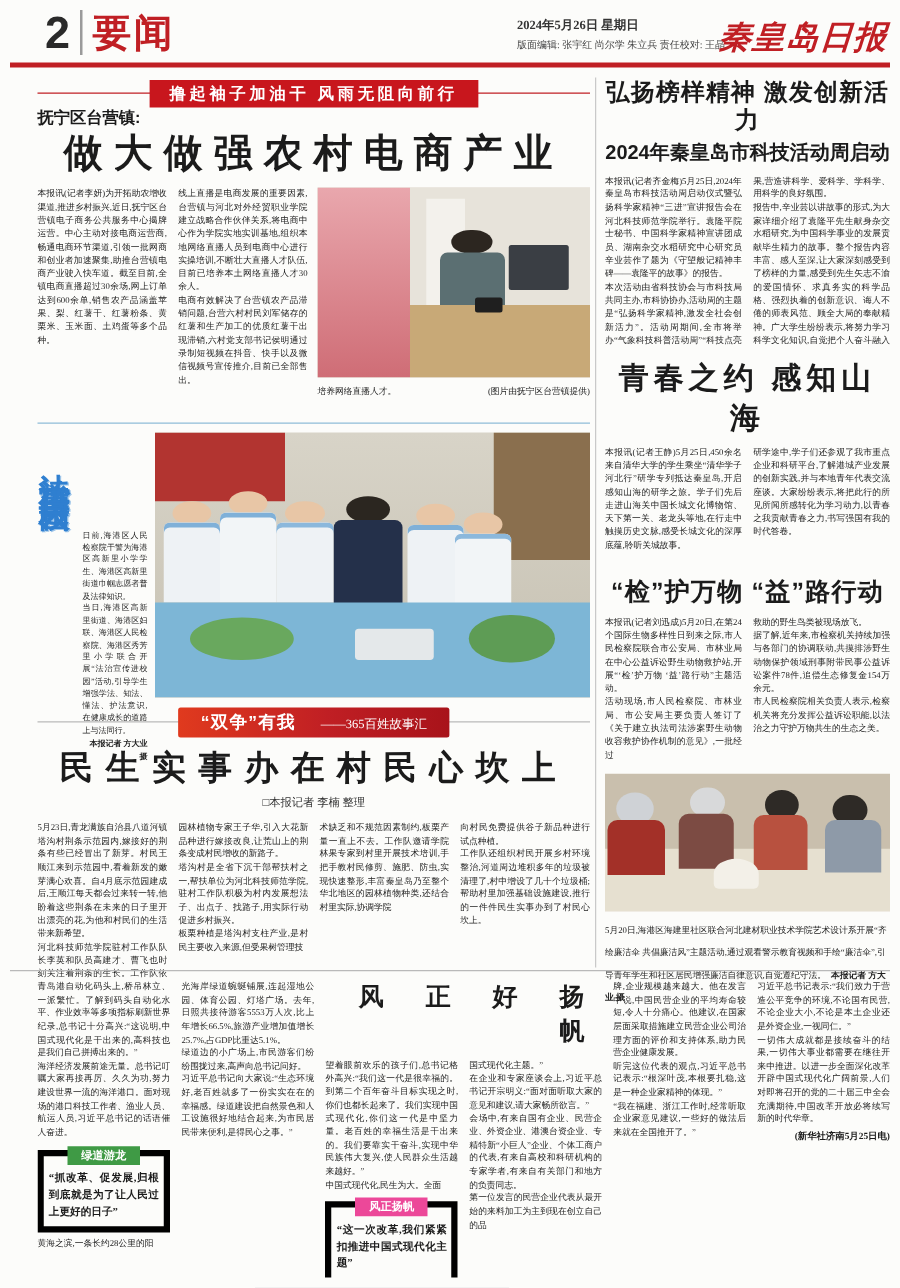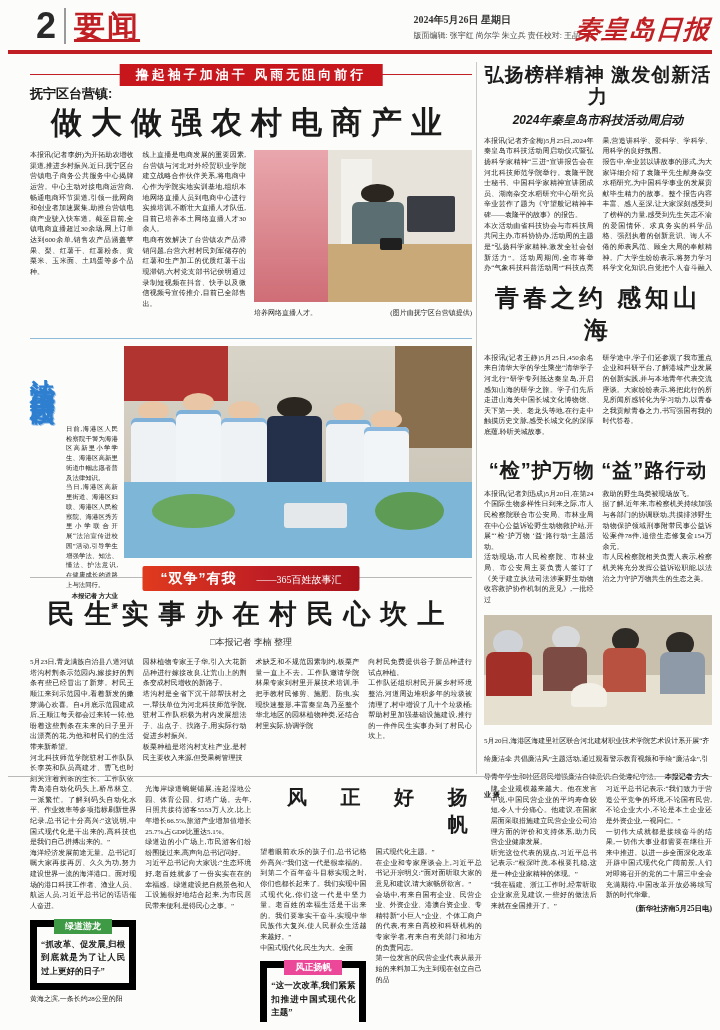--- a/index.html
+++ b/index.html
@@ -1,21 +1,21 @@
 <!DOCTYPE html>
 <html><head>
 <meta charset="utf-8">
 <style>
   html,body{margin:0;padding:0;background:#e9e9e9;}
   #page{position:relative;width:720px;height:1030px;margin:0 auto;background:#fcfcfa;
         font-family:"Liberation Serif",serif;color:#1b1b1b;overflow:hidden;}
   .abs{position:absolute;}
   
   .pagenum{font-family:"Liberation Sans",sans-serif;font-size:36px;font-weight:bold;color:#2a2a2a;line-height:1;}
-  .sectiontitle{font-family:"Liberation Sans",sans-serif;font-size:31px;font-weight:900;color:#c01f24;line-height:1;letter-spacing:2px;text-decoration:underline;}
+  .sectiontitle{font-family:"Liberation Sans",sans-serif;font-size:31px;font-weight:900;color:#c01f24;line-height:1;letter-spacing:2px;}
   .mast-divider{width:2px;height:36px;background:#9a9a9a;}
   .dateline{font-size:10px;font-weight:bold;color:#333;text-align:left;}
   .staffline{font-size:8px;color:#444;text-align:right;margin-top:3px;}
   .paperlogo{font-size:26px;font-weight:900;color:#c01f24;font-style:italic;letter-spacing:1px;
              font-family:"Liberation Serif",serif;transform:skewX(-4deg);}
   .redrule{height:4px;background:#c01f24;}
   
   .body-text{font-size:7px;line-height:1.52;text-align:justify;white-space:pre-line;color:#232323;}
   .grid2{display:grid;grid-template-columns:1fr 1fr;gap:9px;}
   .grid4{display:grid;grid-template-columns:repeat(4,1fr);gap:9px;}
@@ -38,26 +38,26 @@
   .ms-banner-wrap{position:relative;height:24px;}
   .ms-line{position:absolute;top:11px;left:0;right:0;height:1px;background:#b9b9b9;}
   .ms-banner{position:absolute;left:50%;transform:translateX(-50%);top:0;background:linear-gradient(90deg,#e03a1e,#c01f24 55%,#a8131a);
              color:#fff;padding:3px 18px;white-space:nowrap;border-radius:2px;}
   .ms-banner b{font-family:"Liberation Sans",sans-serif;font-size:14px;font-weight:900;letter-spacing:1px;}
   .ms-banner span{font-size:10px;margin-left:16px;}
   .ms-headline{font-size:27px;font-weight:900;letter-spacing:10px;text-align:center;font-family:"Liberation Serif",serif;}
   .byline{font-size:9px;text-align:center;color:#333;}
   
   .r-title{font-family:"Liberation Sans",sans-serif;font-weight:900;font-size:19px;text-align:center;letter-spacing:1px;line-height:1.15;}
-  .r-subtitle{font-family:"Liberation Sans",sans-serif;font-weight:bold;font-size:12px;text-align:center;margin-top:4px;font-style:italic;}
+  .r-subtitle{font-family:"Liberation Sans",sans-serif;font-weight:bold;font-size:16px;text-align:center;margin-top:4px;}
   .r-title-brush{font-family:"Liberation Serif",serif;font-weight:900;font-size:24px;text-align:center;letter-spacing:4px;}
   
   .grid6{display:grid;grid-template-columns:repeat(6,1fr);gap:9px;}
   .bt-headline{font-family:"Liberation Sans",sans-serif;font-size:20px;font-weight:900;letter-spacing:14px;text-align:right;margin-bottom:9px;}
-  .quotebox{position:relative;border:7px solid #000000;margin:8px 0 4px;padding:11px 4px 5px;}
+  .quotebox{position:relative;border:5px solid #000000;margin:8px 0 4px;padding:11px 4px 5px;}
   .quotebox .pill{position:absolute;top:-8px;left:50%;transform:translateX(-50%);color:#fff;
                   font-family:"Liberation Sans",sans-serif;font-size:9px;font-weight:bold;padding:1px 11px;white-space:nowrap;}
   .pill-green{background:#3f9a45;}
   .pill-red{background:#ec4899;}
   .quote-text{font-size:8.5px;font-weight:bold;line-height:1.6;text-align:justify;}
   .bt-dateline{font-size:7.5px;font-weight:bold;text-align:right;margin-top:3px;}
   .vdivider{width:1px;background:#c9c9c9;}
   .hdivider{height:1px;background:#b9b9b9;}
   .bluedivider{height:1px;background:#8ebcd8;}
 </style>

